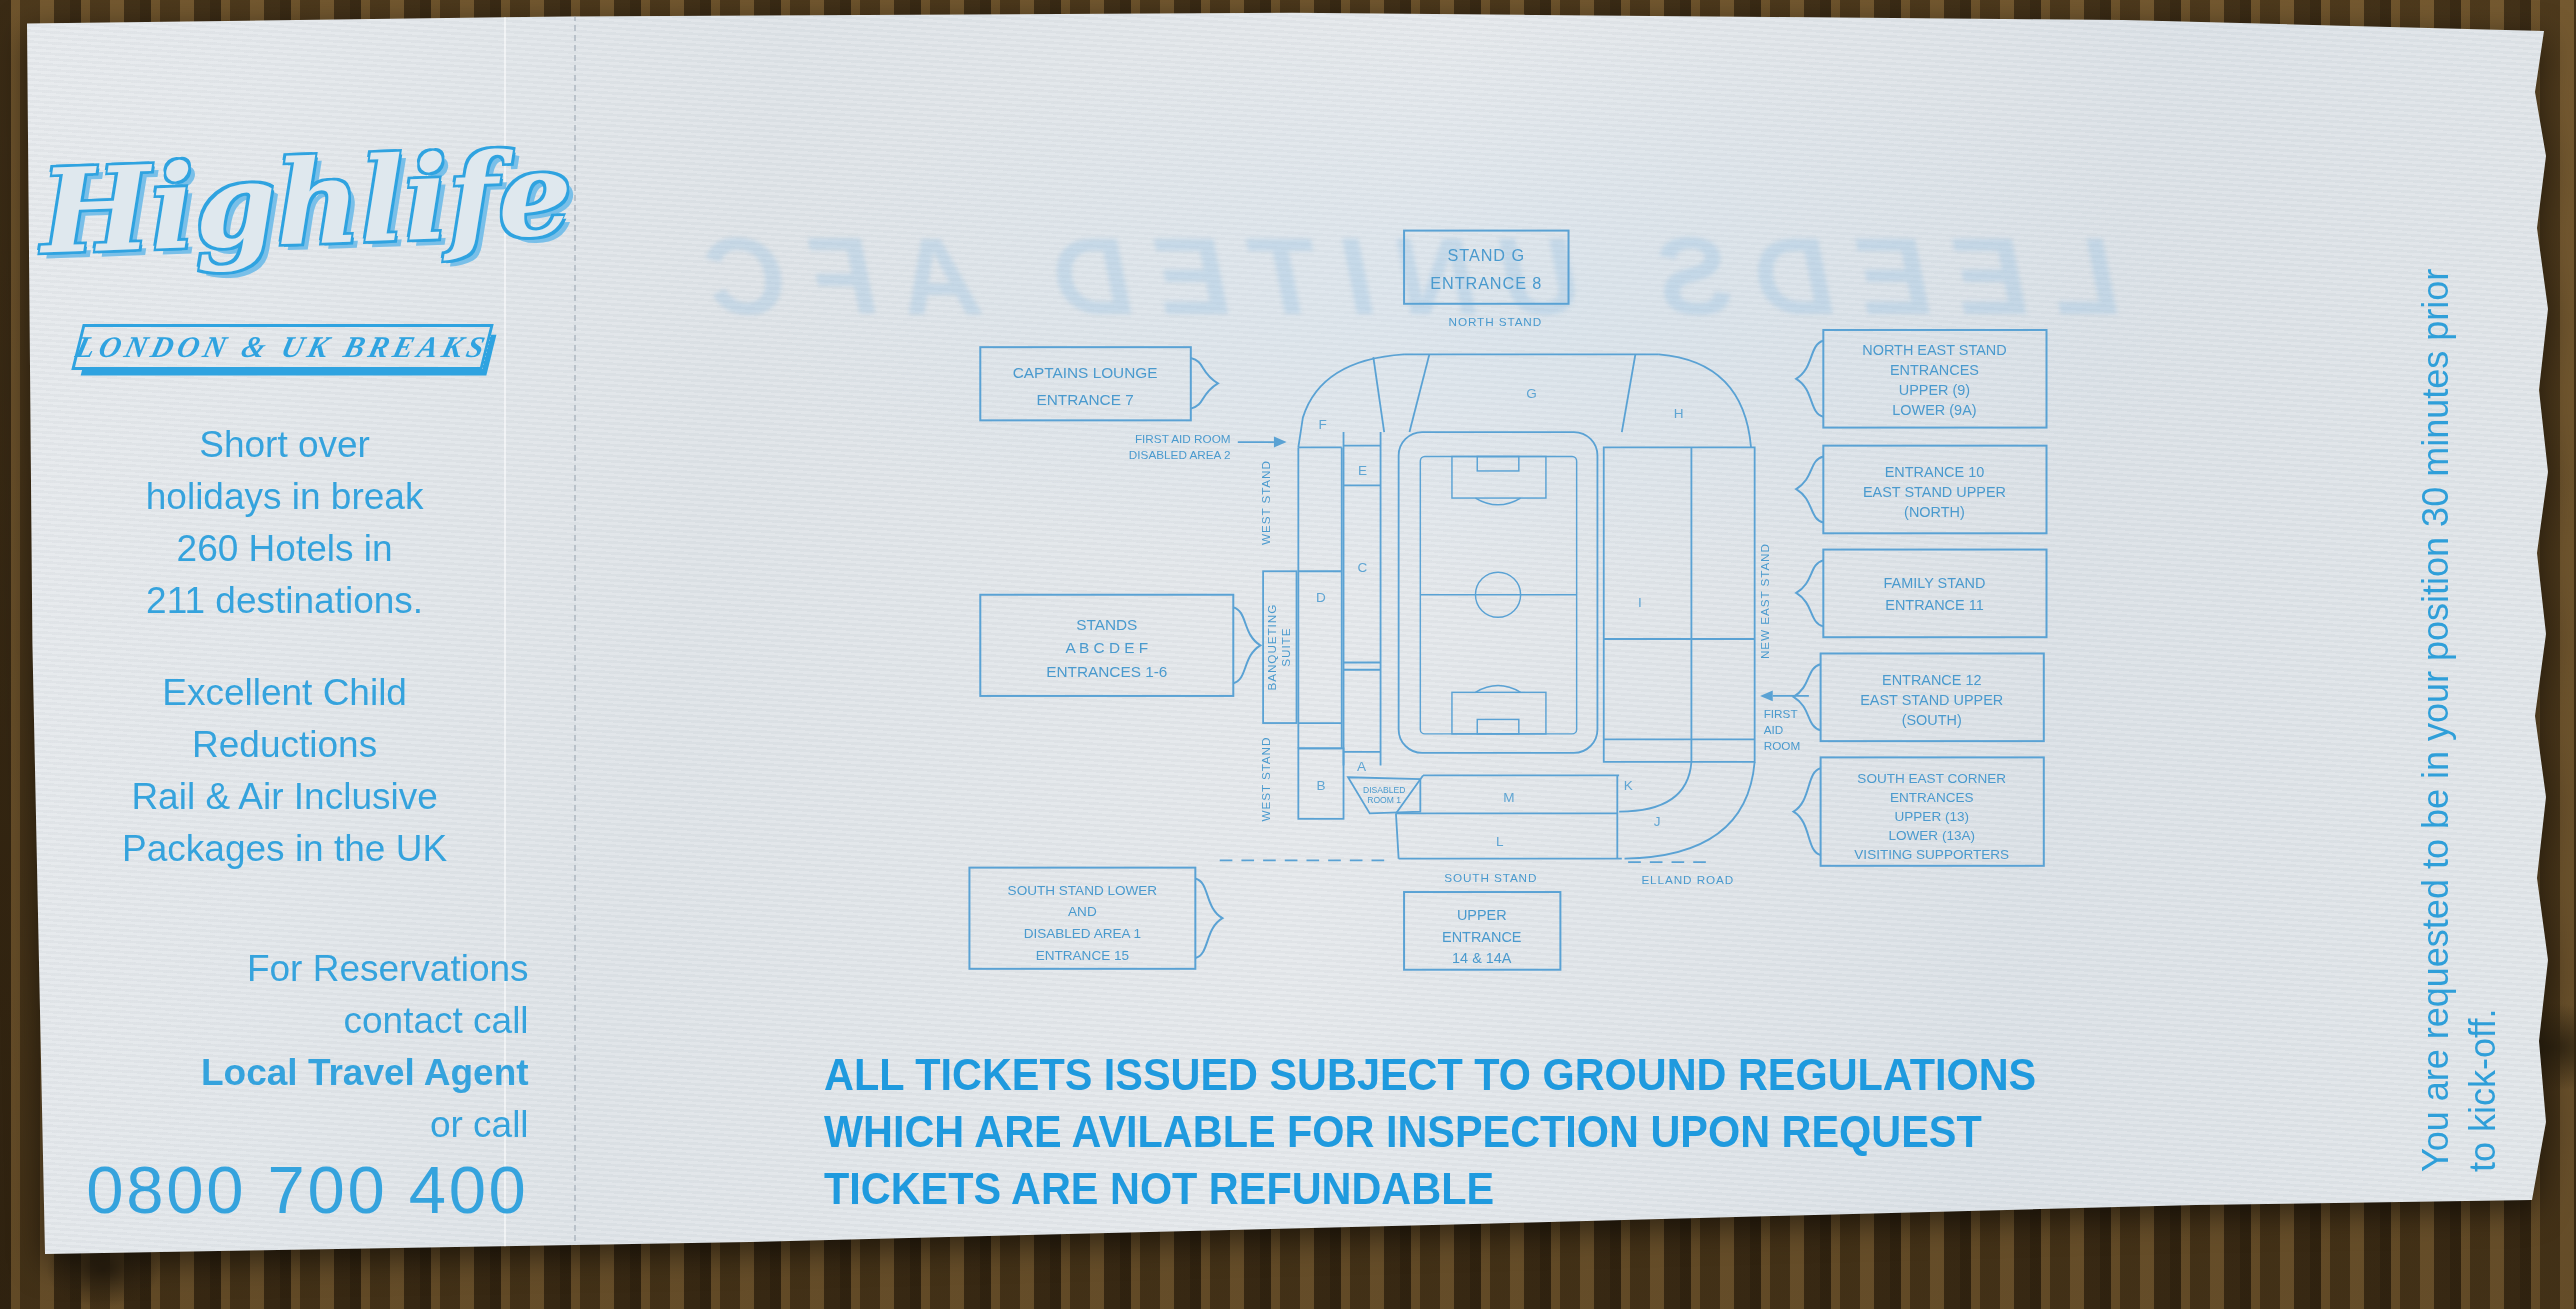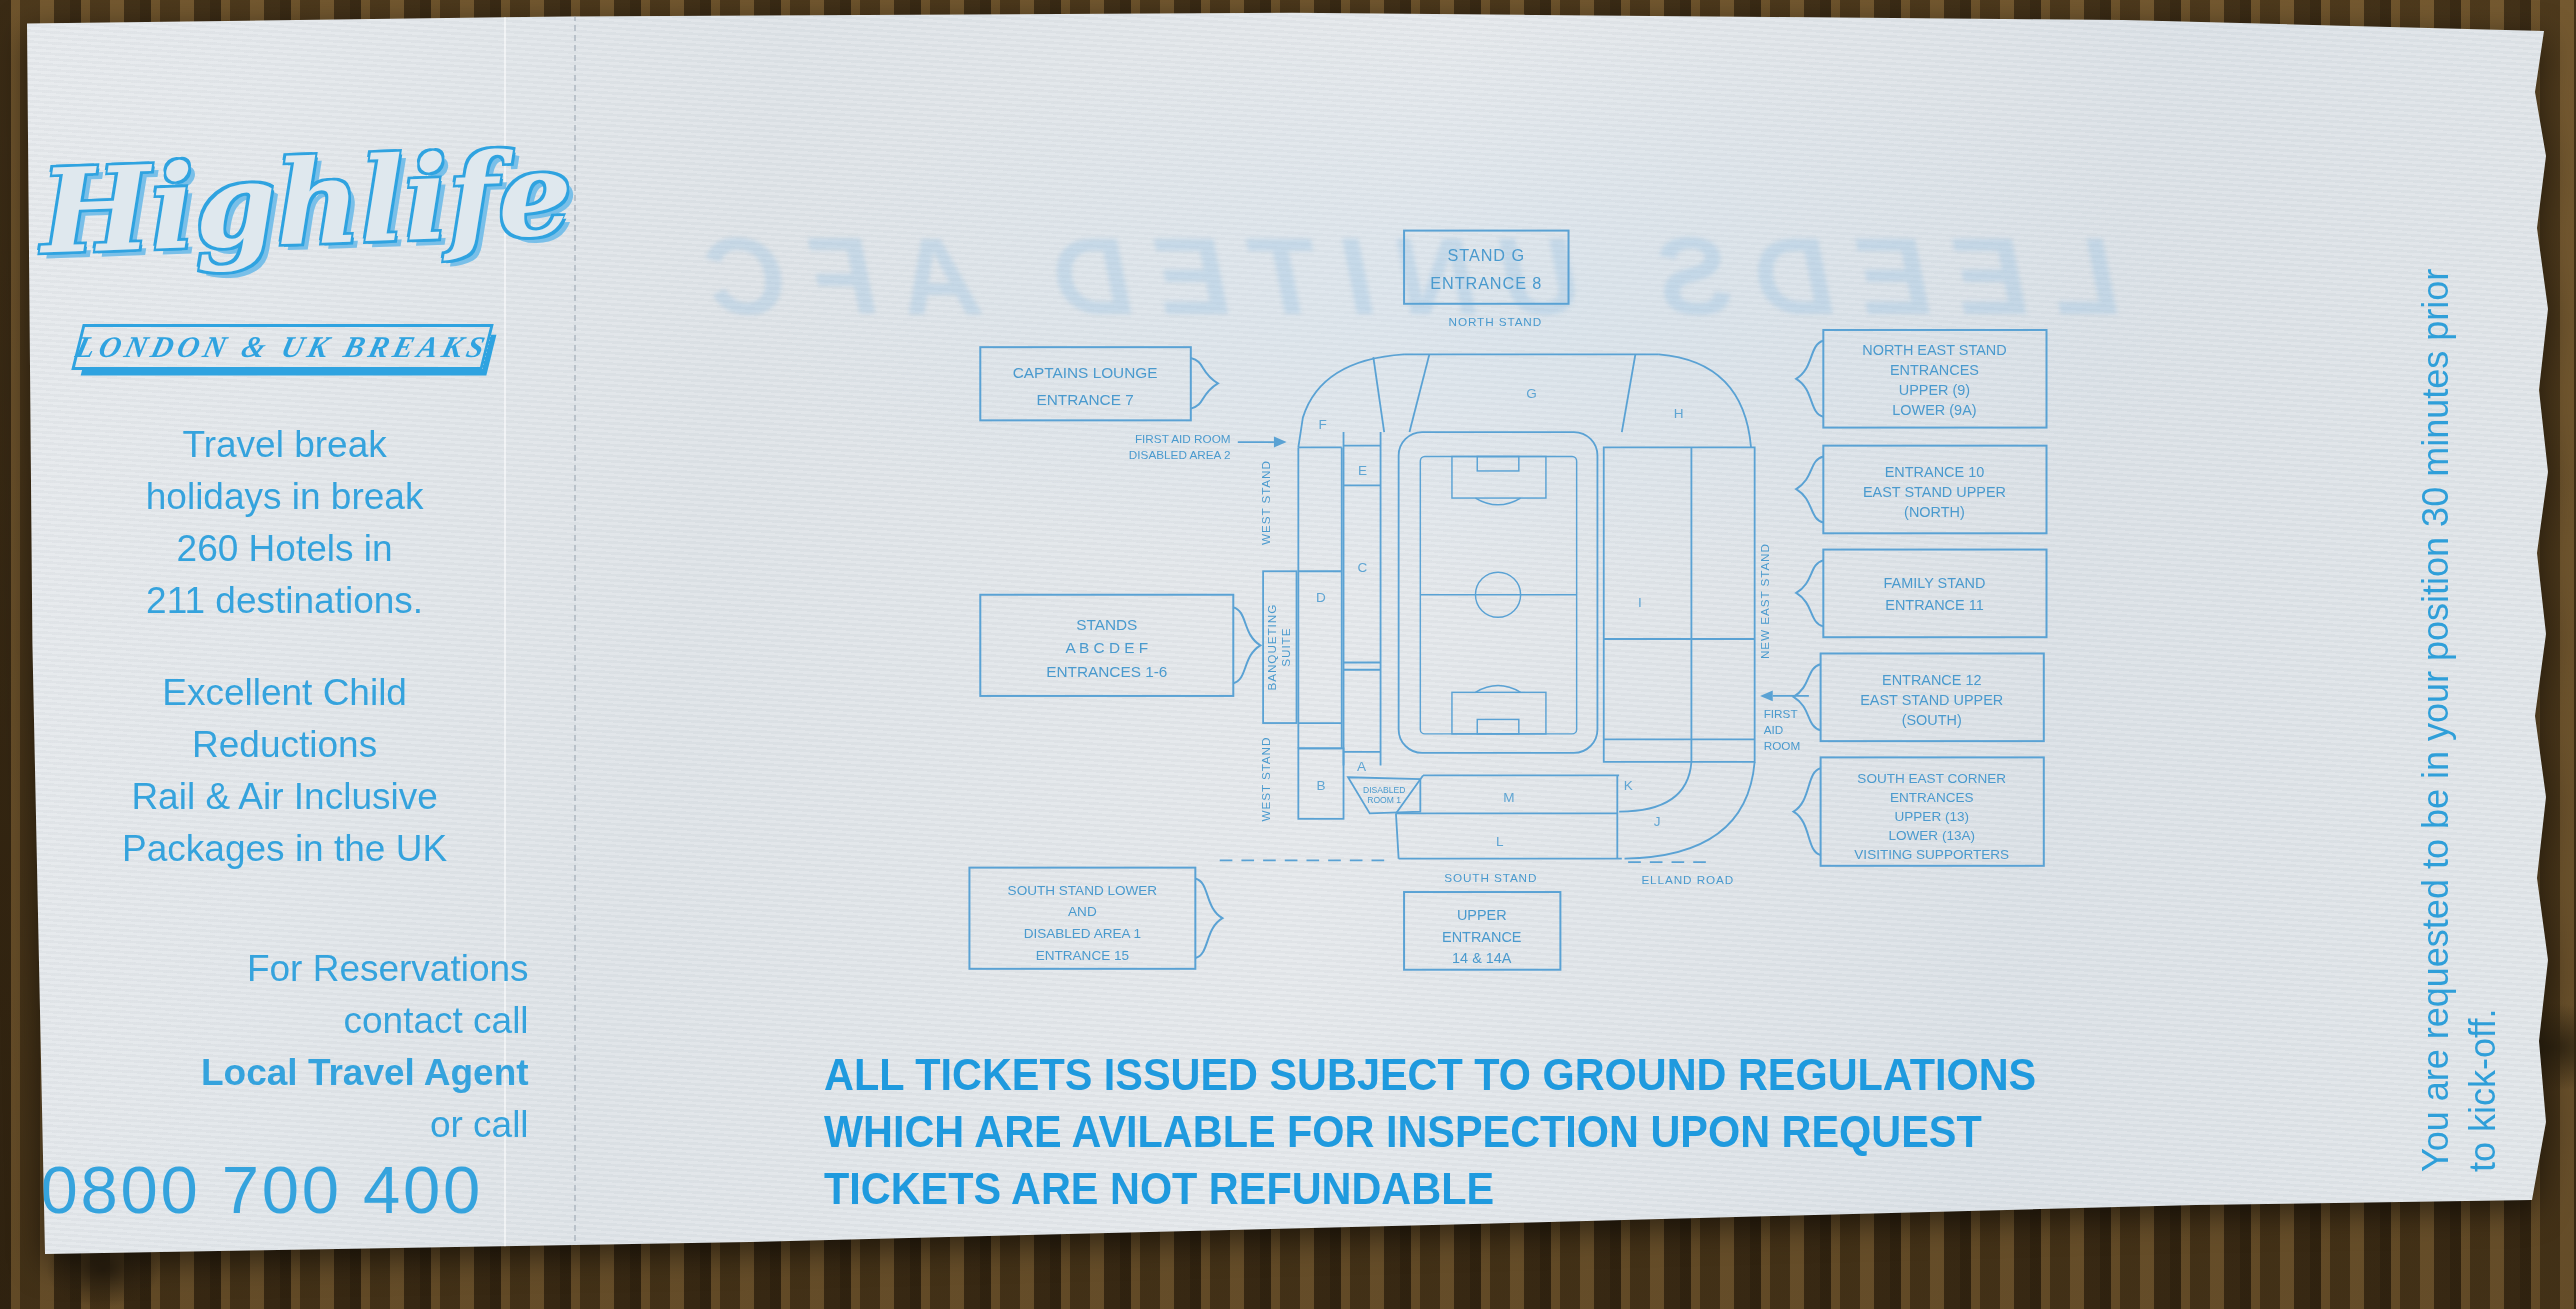--- a/index.html
+++ b/index.html
@@ -43,21 +43,21 @@
     color:#dfe8ee;transform:rotate(-2deg);
     text-shadow:-2.7px -2.7px 0 #2fa3e0,2.7px -2.7px 0 #2fa3e0,-2.7px 2.7px 0 #2fa3e0,2.7px 2.7px 0 #2fa3e0,6.3px 6.3px 0 #79bfe8;}
   .brand-box{position:absolute;left:36px;top:313px;width:405px;height:40px;
     border:3.6px solid #2fa3e0;transform:skewX(-14deg);box-shadow:8.1px 8.1px 0 -2.7px #2fa3e0;
     display:flex;align-items:center;justify-content:center;}
   .brand-box span{font-family:"Liberation Serif",serif;font-style:italic;font-weight:bold;
     font-size:30px;letter-spacing:4.5px;color:#2fa3e0;white-space:nowrap;}
   .stub p{margin:0;position:absolute;left:0;width:488px;font-size:37px;line-height:52px;}
   .p1{top:408px;} .p2{top:656px;} .p3{top:932px;text-align:right;}
   .stub .bold{font-weight:bold;}
-  .phone{position:absolute;left:0;top:1140px;width:488px;text-align:left;
+  .phone{position:absolute;left:0;top:1140px;width:488px;text-align:right;
     font-size:67px;letter-spacing:2.7px;color:#35a3dd;white-space:nowrap;}
 
   .footer{position:absolute;left:797px;top:1035px;color:#1f9ade;font-weight:bold;
     font-size:45px;line-height:57px;white-space:nowrap;transform:scaleX(.92);transform-origin:left top;}
 
   .side-note{position:absolute;left:2385px;top:1161px;width:1057px;
     transform:rotate(-90deg);transform-origin:0 0;
     color:#2f9fd9;font-size:36px;line-height:47px;white-space:nowrap;}
 
   svg.map{position:absolute;left:0;top:0;}
@@ -84,21 +84,21 @@
       <div class="watermark">LEEDS UNITED AFC</div>
       <div class="crease"></div>
       <div class="perforation"></div>
 
       <div class="stub">
         <div class="logo">Highlife</div>
         <div class="brand-box">
           <span>LONDON &amp; UK BREAKS</span>
         </div>
         <p class="p1">
-          <span>Travel break</span><br>
+          <span>Short over</span><br>
           <span>holidays in break</span><br>
           <span>260 Hotels in</span><br>
           <span>211 destinations.</span>
         </p>
         <p class="p2">
           <span>Excellent Child</span><br>
           <span>Reductions</span><br>
           <span>Rail &amp; Air Inclusive</span><br>
           <span>Packages in the UK</span>
         </p>

